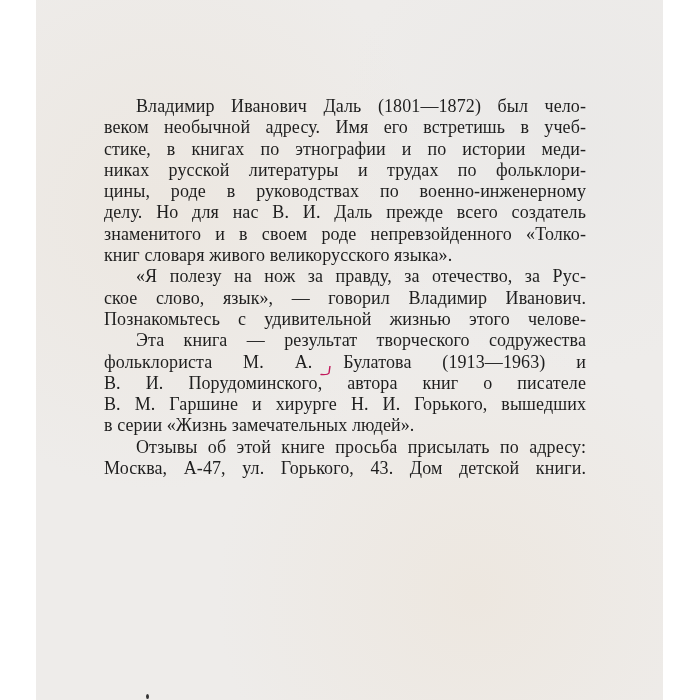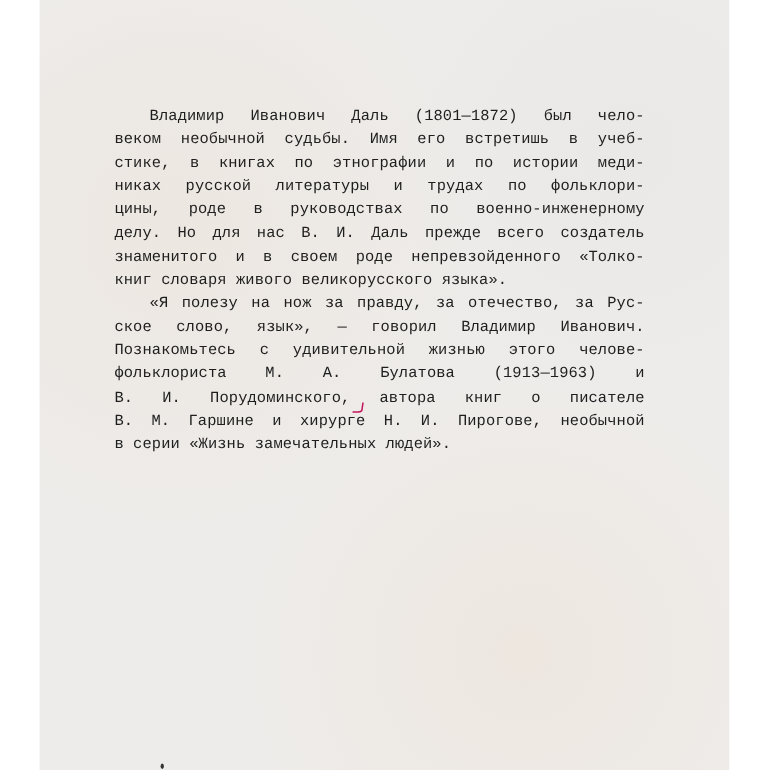--- a/index.html
+++ b/index.html
@@ -9,22 +9,22 @@
     .page {
       position: absolute; left: 36px; top: 0; width: 627px; height: 700px;
       background: #eeecea;
       background-image:
         radial-gradient(circle at 20% 30%, rgba(230,215,195,0.25) 0, rgba(230,215,195,0) 40%),
         radial-gradient(circle at 70% 85%, rgba(235,220,200,0.3) 0, rgba(235,220,200,0) 35%),
         radial-gradient(circle at 85% 20%, rgba(225,225,225,0.3) 0, rgba(225,225,225,0) 30%);
     }
     .text {
       position: absolute; left: 68px; top: 96px; width: 482px;
-      font-family: Liberation Mono, monospace;
-      font-size: 14px; line-height: 21.3px; color: #1e1e1e;
+      font-family: Liberation Serif, serif;
+      font-size: 18px; line-height: 21.3px; color: #1e1e1e;
       letter-spacing: 0.1px;
     }
     .line {
       display: block; white-space: nowrap; text-align: justify; text-align-last: justify;
       height: 21.3px;
     }
     .line.last { text-align-last: left; }
     .indent { padding-left: 32px; }
     .pen-mark {
       position: absolute; left: 319px; top: 366px; width: 14px; height: 10px;
@@ -35,42 +35,47 @@
     }
   </style>
 </head>
 <body>
 
 <div class="page">
   <div class="text">
 
     <div>
       <span class="line indent">Владимир Иванович Даль (1801—1872) был чело-</span>
-      <span class="line">веком необычной судьбы. Имя его встретишь в учеб-</span>
+      <span class="line">веком необычной адресу. Имя его встретишь в учеб-</span>
       <span class="line">стике, в книгах по этнографии и по истории меди-</span>
       <span class="line">никах русской литературы и трудах по фольклори-</span>
       <span class="line">цины, роде в руководствах по военно-инженерному</span>
       <span class="line">делу. Но для нас В. И. Даль прежде всего создатель</span>
       <span class="line">знаменитого и в своем роде непревзойденного «Толко-</span>
       <span class="line last">книг словаря живого великорусского языка».</span>
     </div>
 
     <div>
       <span class="line indent">«Я полезу на нож за правду, за отечество, за Рус-</span>
       <span class="line">ское слово, язык», — говорил Владимир Иванович.</span>
       <span class="line">Познакомьтесь с удивительной жизнью этого челове-</span>
     </div>
 
     <div>
+      <span class="line indent">Эта книга — результат творческого содружества</span>
       <span class="line">фольклориста М. А. Булатова (1913—1963) и</span>
       <span class="line">В. И. Порудоминского, автора книг о писателе</span>
-      <span class="line">В. М. Гаршине и хирурге Н. И. Пирогове, необычной</span>
+      <span class="line">В. М. Гаршине и хирурге Н. И. Горького, вышедших</span>
       <span class="line last">в серии «Жизнь замечательных людей».</span>
     </div>
 
+    <div>
+      <span class="line indent">Отзывы об этой книге просьба присылать по адресу:</span>
+      <span class="line">Москва, А-47, ул. Горького, 43. Дом детской книги.</span>
+    </div>
 
   </div>
 </div>
 
 <svg class="pen-mark" viewBox="0 0 14 10">
   <path d="M11 0 L10 7 Q9 9 2 8.5" stroke="#c2185b" stroke-width="1.4" fill="none" stroke-linecap="round"></path>
 </svg>
 <div class="speck"></div>
 
 </body></html>

